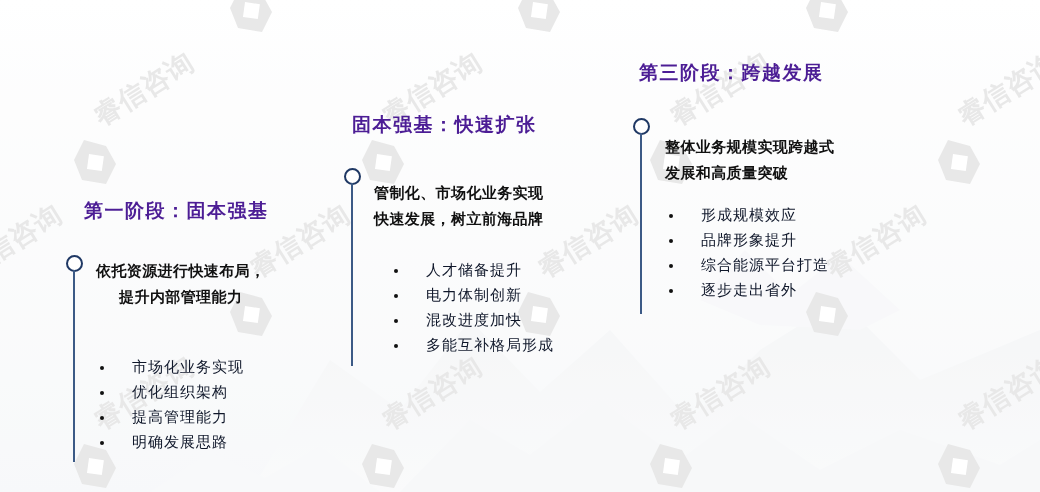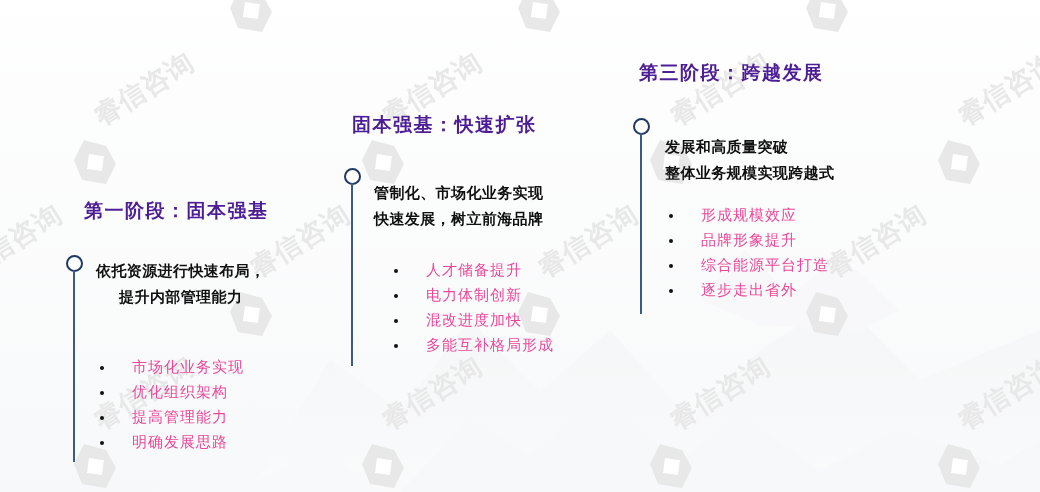--- a/index.html
+++ b/index.html
@@ -103,21 +103,21 @@
   .bullet-list {
     position: absolute;
     list-style: none;
   }
   .bullet-list li {
     position: relative;
     font-family: "DejaVu Serif", "Liberation Serif", serif;
     font-size: 15px;
     line-height: 25px;
     letter-spacing: 1px;
-    color: #ec4899;
+    color: #0f172a;
     padding-left: 34px;
     white-space: nowrap;
   }
   .bullet-list li::before {
     content: "";
     position: absolute;
     left: 2px;
     top: 11px;
     width: 4px;
     height: 4px;
@@ -288,22 +288,22 @@
     </ul>
   </div>
 
   <div class="stage">
     <div class="stage-title" style="left:639px; top:60px;">第三阶段：跨越发展</div>
 
     <div class="node-ring" style="left:633px; top:118px;"></div>
     <div class="axis" style="left:640px; top:133px; height:181px;"></div>
 
     <div class="stage-summary" style="left:665px; top:134px;">
+      <div>整体业务规模实现跨越式</div>
       <div>发展和高质量突破</div>
-      <div>整体业务规模实现跨越式</div>
     </div>
 
     <ul class="bullet-list" style="left:667px; top:203px;">
       <li>形成规模效应</li>
       <li>品牌形象提升</li>
       <li>综合能源平台打造</li>
       <li>逐步走出省外</li>
     </ul>
   </div>
 

